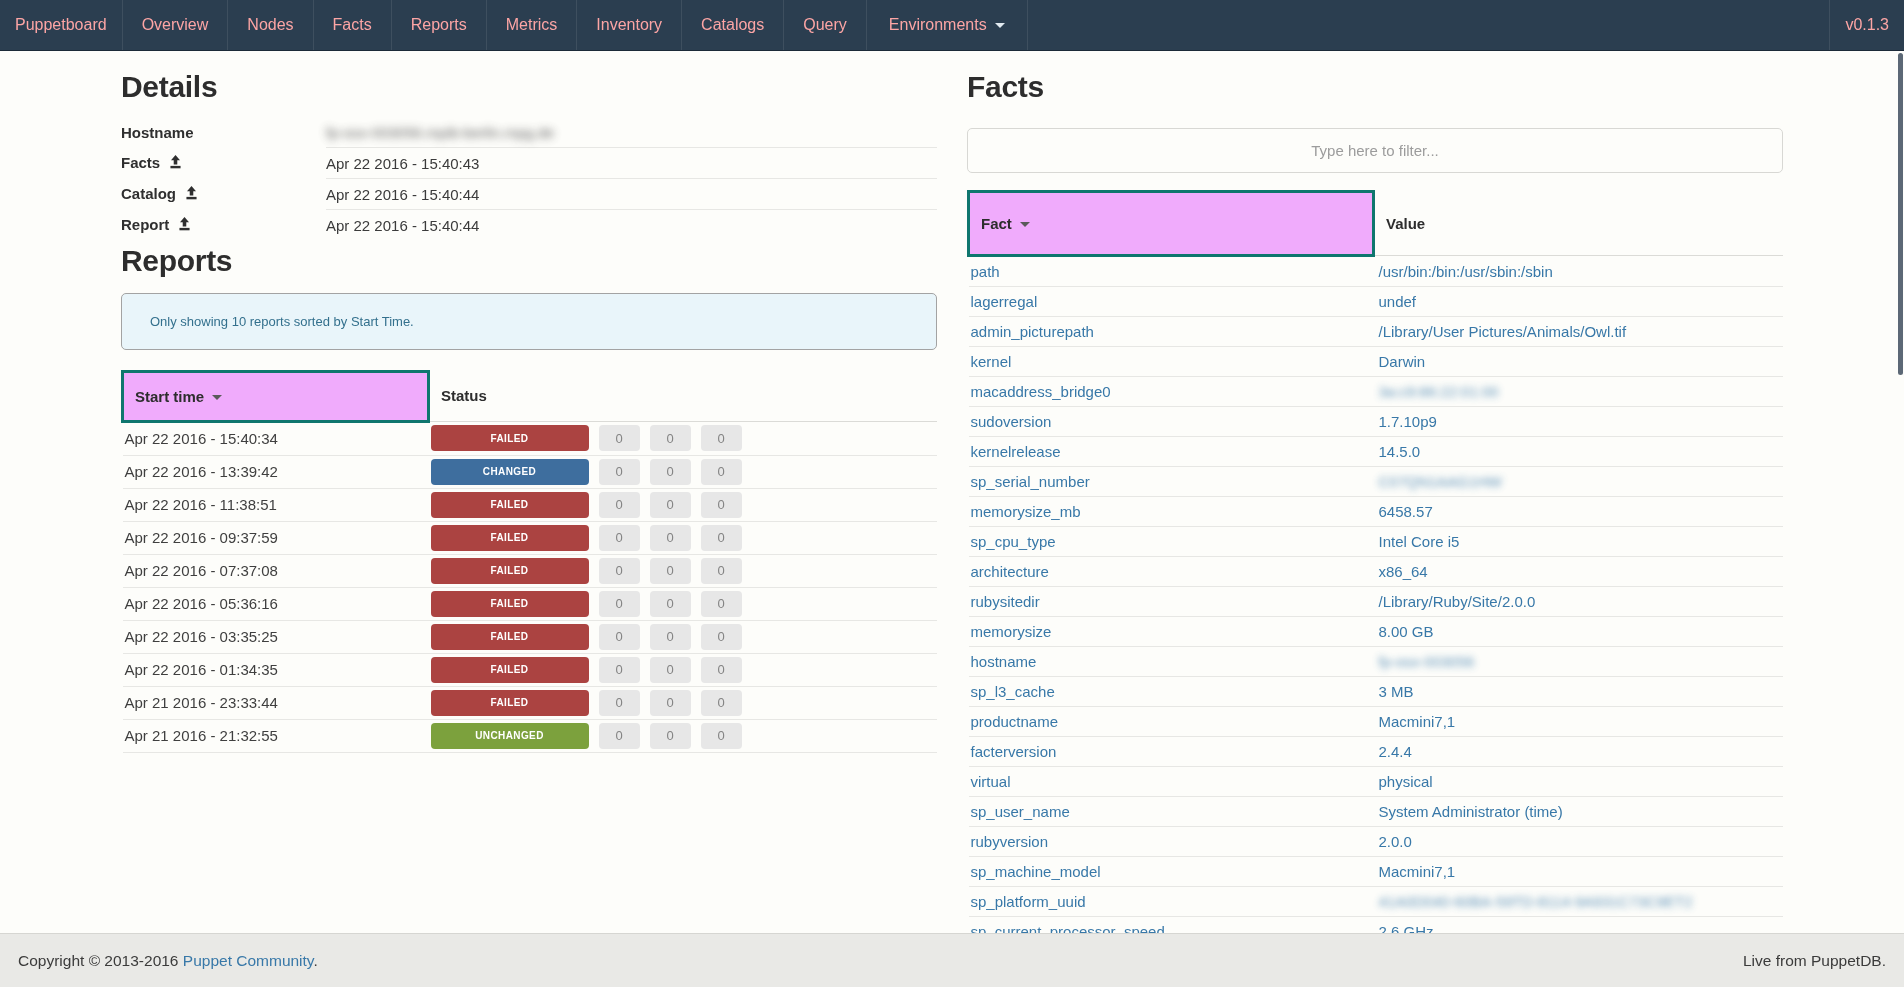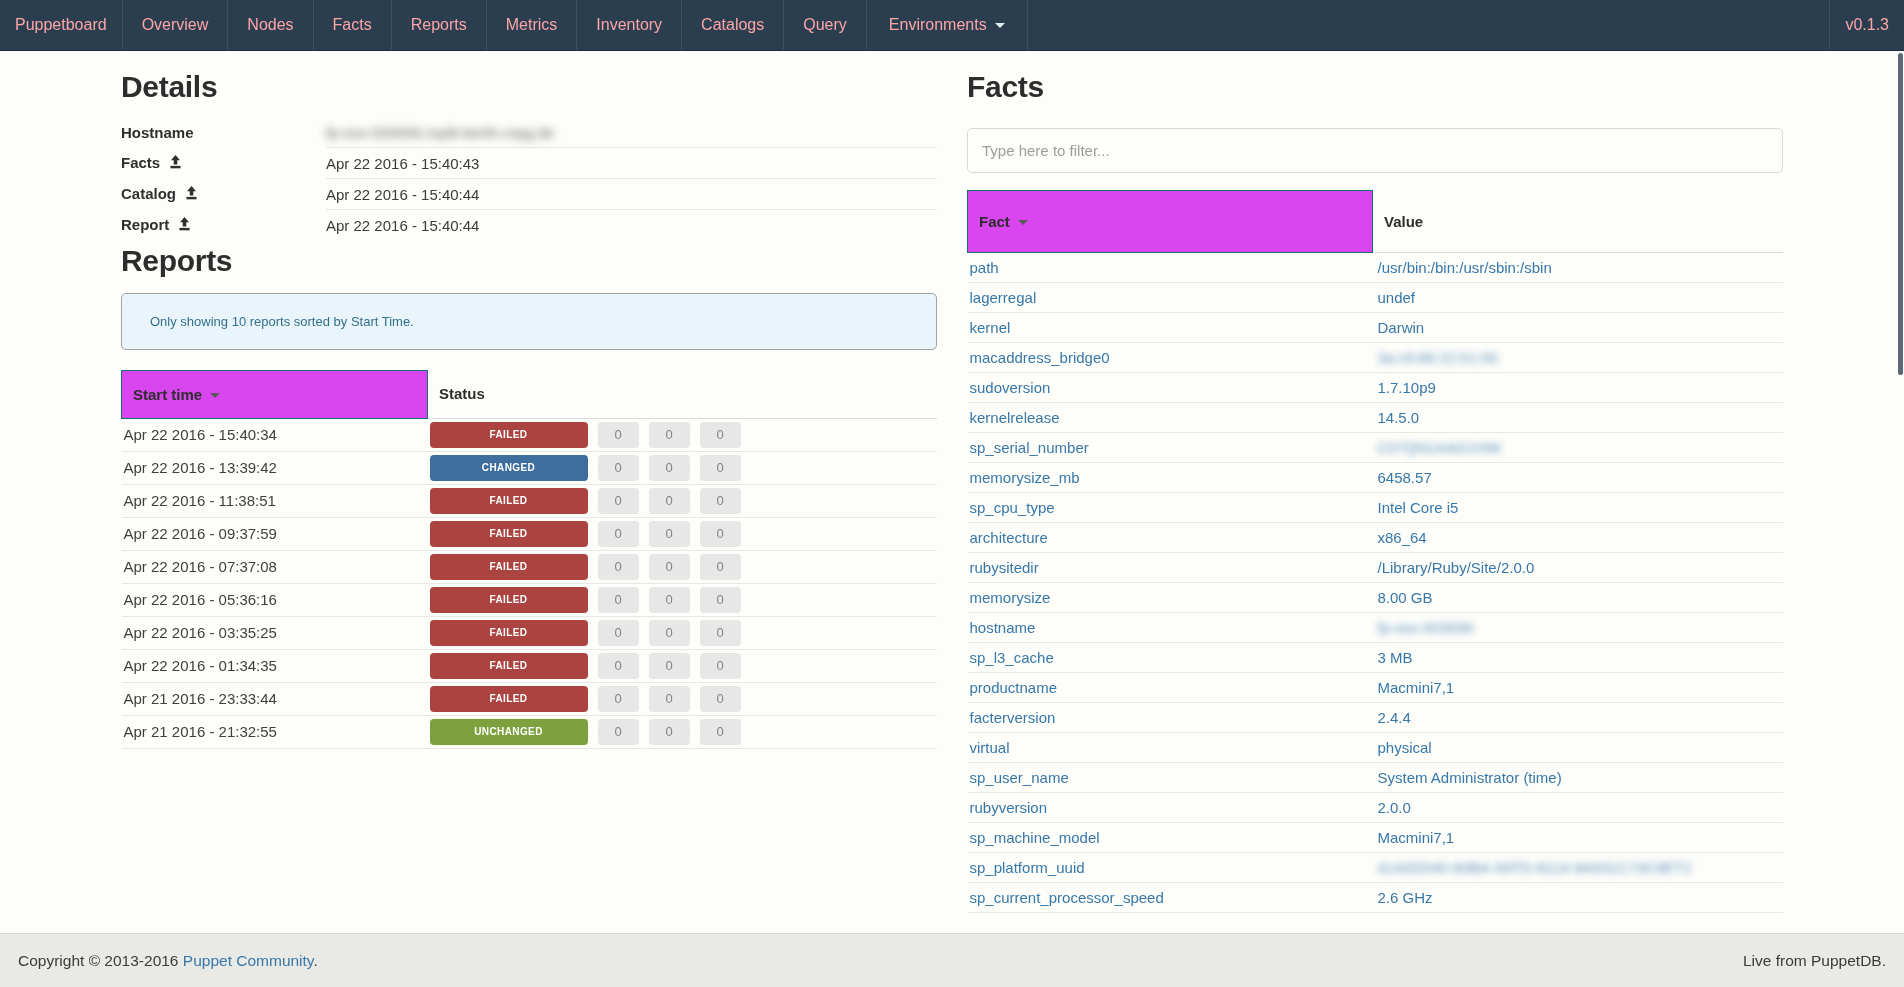--- a/index.html
+++ b/index.html
@@ -51,21 +51,21 @@
 
   
   .info-alert {
     margin:14px 0 20px; padding:20px 28px; border:1px solid #a3a3a3; border-radius:5px;
     background:#e9f5fa; color:#33708d; font-size:13px;
   }
 
   
   table.data { width:100%; border-collapse:collapse; }
   th.sorted-th {
-    background:#d946ef; border:1px solid #0f766e; text-align:left;
+    background:#f0abfc; border:3px solid #0f766e; text-align:left;
     font-weight:700; color:#2d2d2d; font-size:15px;
   }
   th.plain-th {
     text-align:left; font-weight:700; color:#2d2d2d; font-size:15px;
     border-bottom:1px solid #dbdbd7;
   }
   .sort-caret {
     display:inline-block; width:0; height:0; margin-left:8px; vertical-align:2px;
     border-top:5px solid #5a5a5a; border-left:5px solid transparent; border-right:5px solid transparent;
   }
@@ -87,21 +87,21 @@
   .status-badge.unchanged { background:#7ca13d; }
   .count-badge {
     display:inline-flex; align-items:center; justify-content:center;
     width:41px; height:26px; border-radius:4px; background:#e7e7e7; color:#848484; font-size:13px;
   }
 
   
   .filter-input {
     width:100%; height:45px; margin-top:10px; padding:0 14px;
     border:1px solid #d8d8d4; border-radius:5px; background:#fdfdfa;
-    font-family:inherit; font-size:15px; color:#555; outline:none;
+    font-family:inherit; font-size:15px; color:#555; outline:none;text-align:center;
   }
   .filter-input::placeholder { color:#9c9c9c; }
   .facts-table { margin-top:17px; }
   .facts-table th { padding:22px 11px; line-height:17px; }
   .facts-table th.sorted-th { width:405px; }
   .facts-table td { border-bottom:1px solid #e7e7e4; padding:6px 2px; line-height:17px; white-space:nowrap; }
   .ft-name a { color:#3878a8; text-decoration:none; cursor:pointer; }
   .ft-value { color:#3878a8; padding-left:5px !important; }
   .ft-value .blurred { filter:blur(3.5px); }
 
@@ -336,20 +336,24 @@
           <tr>
             <td class="ft-name"><a>path</a></td>
             <td class="ft-value"><span>/usr/bin:/bin:/usr/sbin:/sbin</span></td>
           </tr>
 
           <tr>
             <td class="ft-name"><a>lagerregal</a></td>
             <td class="ft-value"><span>undef</span></td>
           </tr>
 
+          <tr>
+            <td class="ft-name"><a>admin_picturepath</a></td>
+            <td class="ft-value"><span>/Library/User Pictures/Animals/Owl.tif</span></td>
+          </tr>
 
           <tr>
             <td class="ft-name"><a>kernel</a></td>
             <td class="ft-value"><span>Darwin</span></td>
           </tr>
 
           <tr>
             <td class="ft-name"><a>macaddress_bridge0</a></td>
             <td class="ft-value"><span class="blurred">3a:c9:86:22:01:00</span></td>
           </tr>

